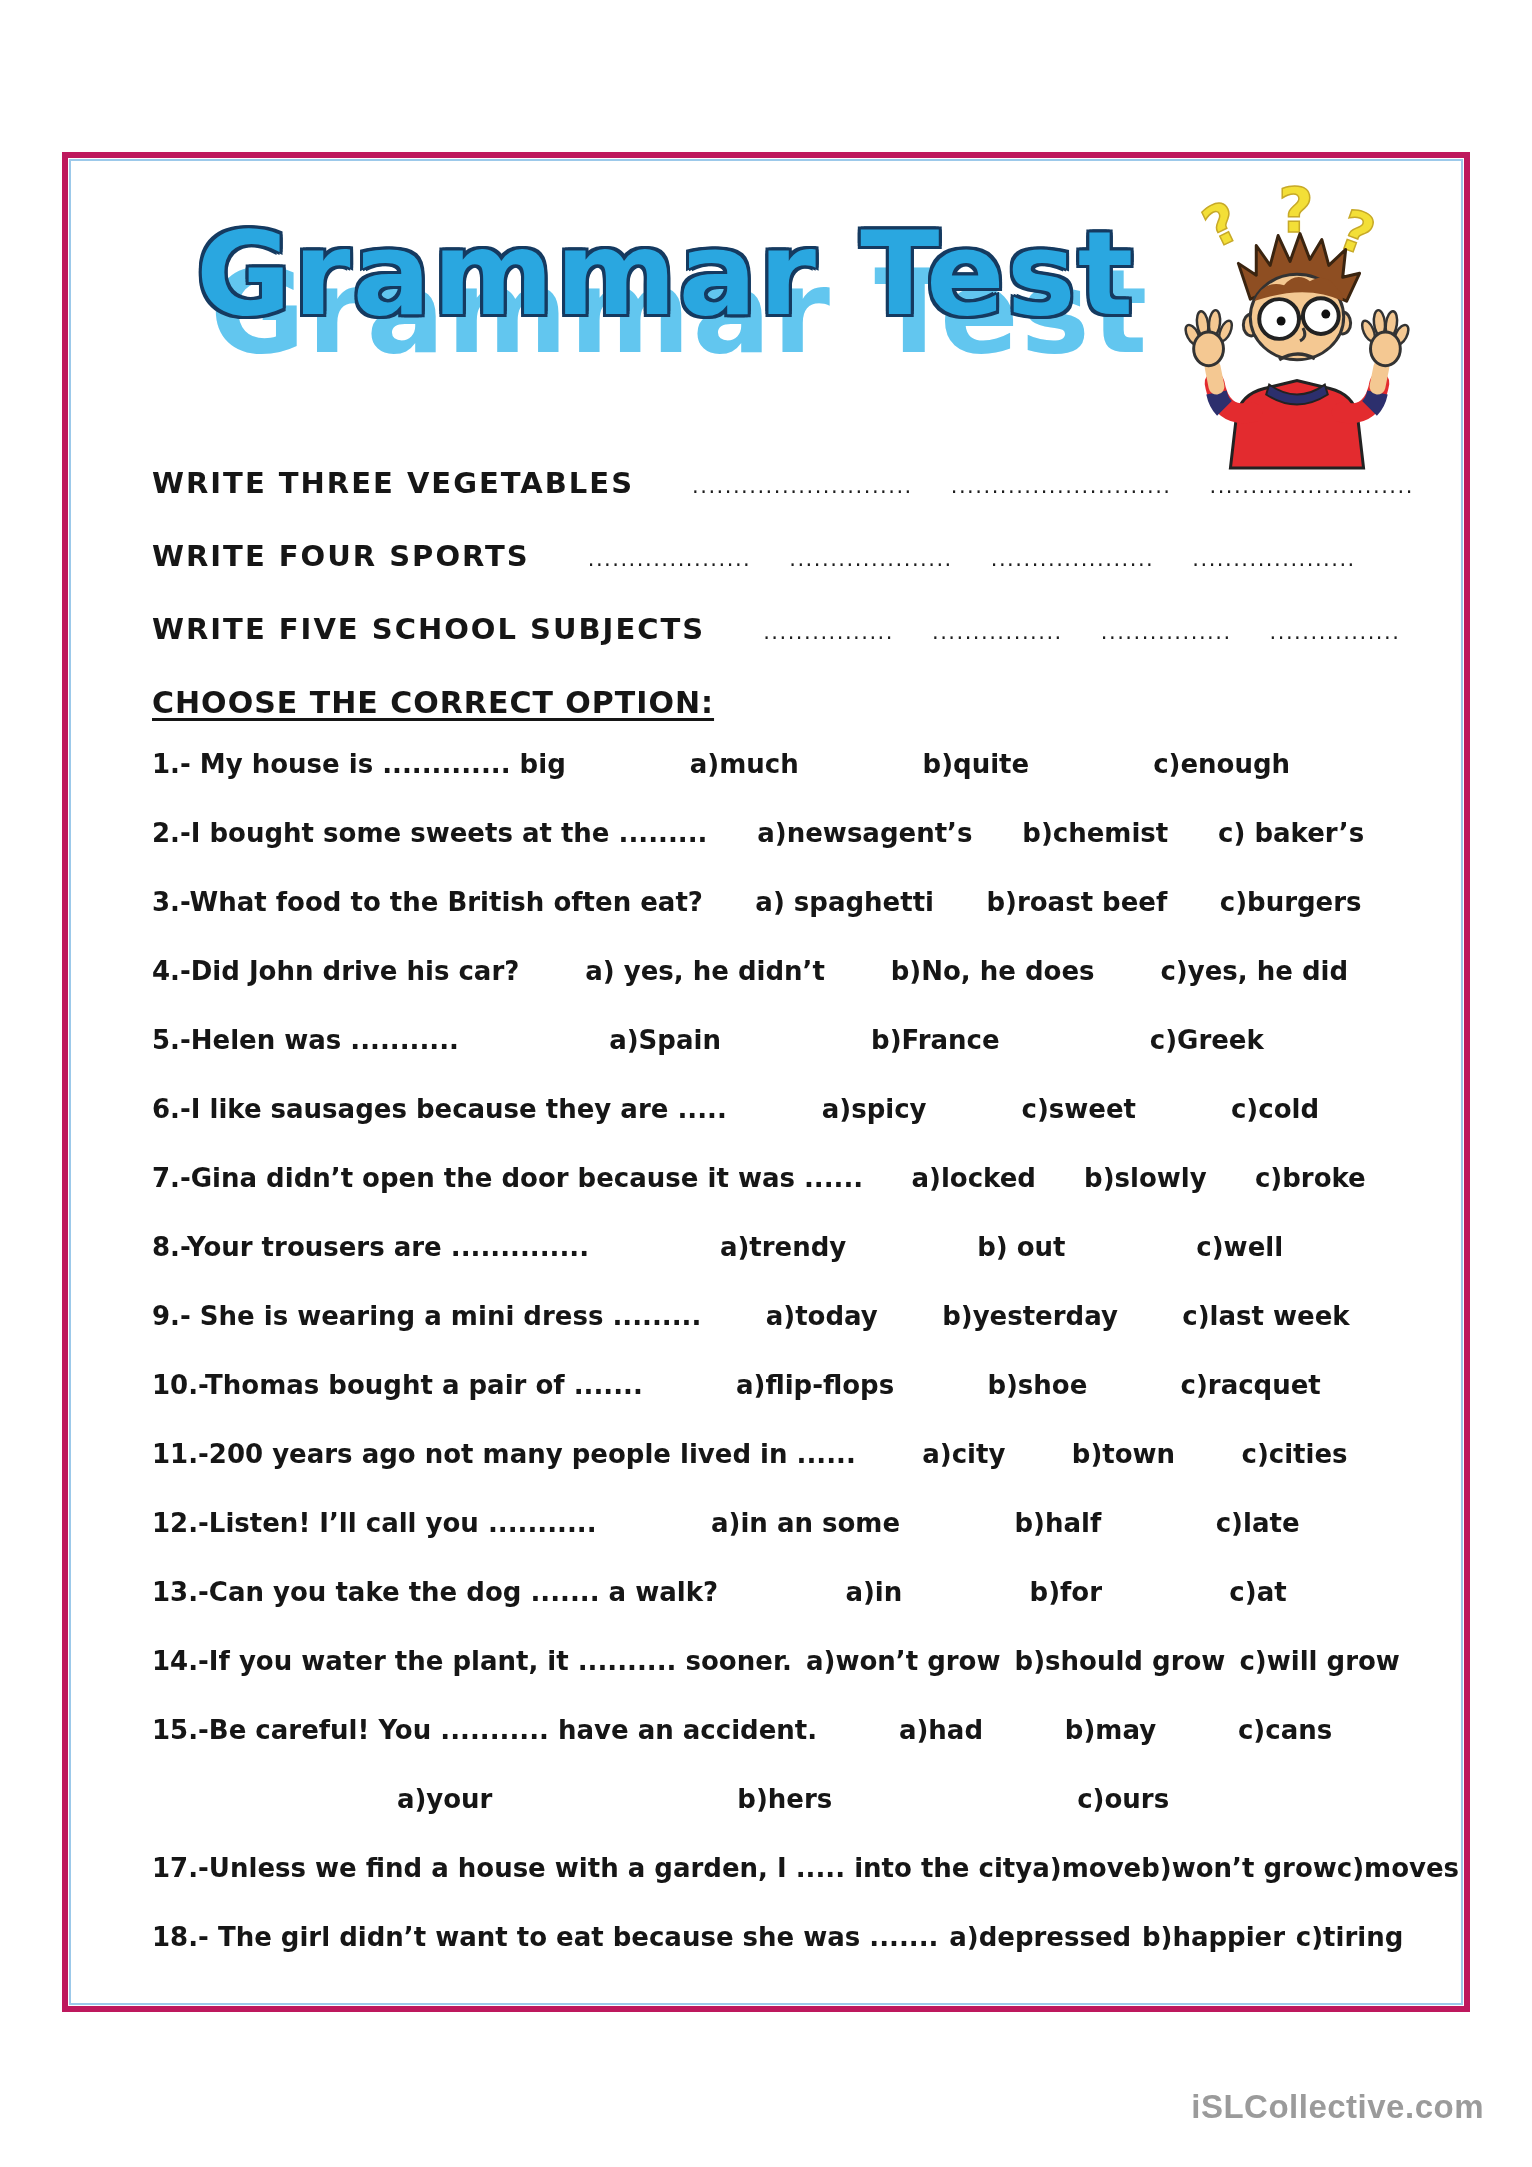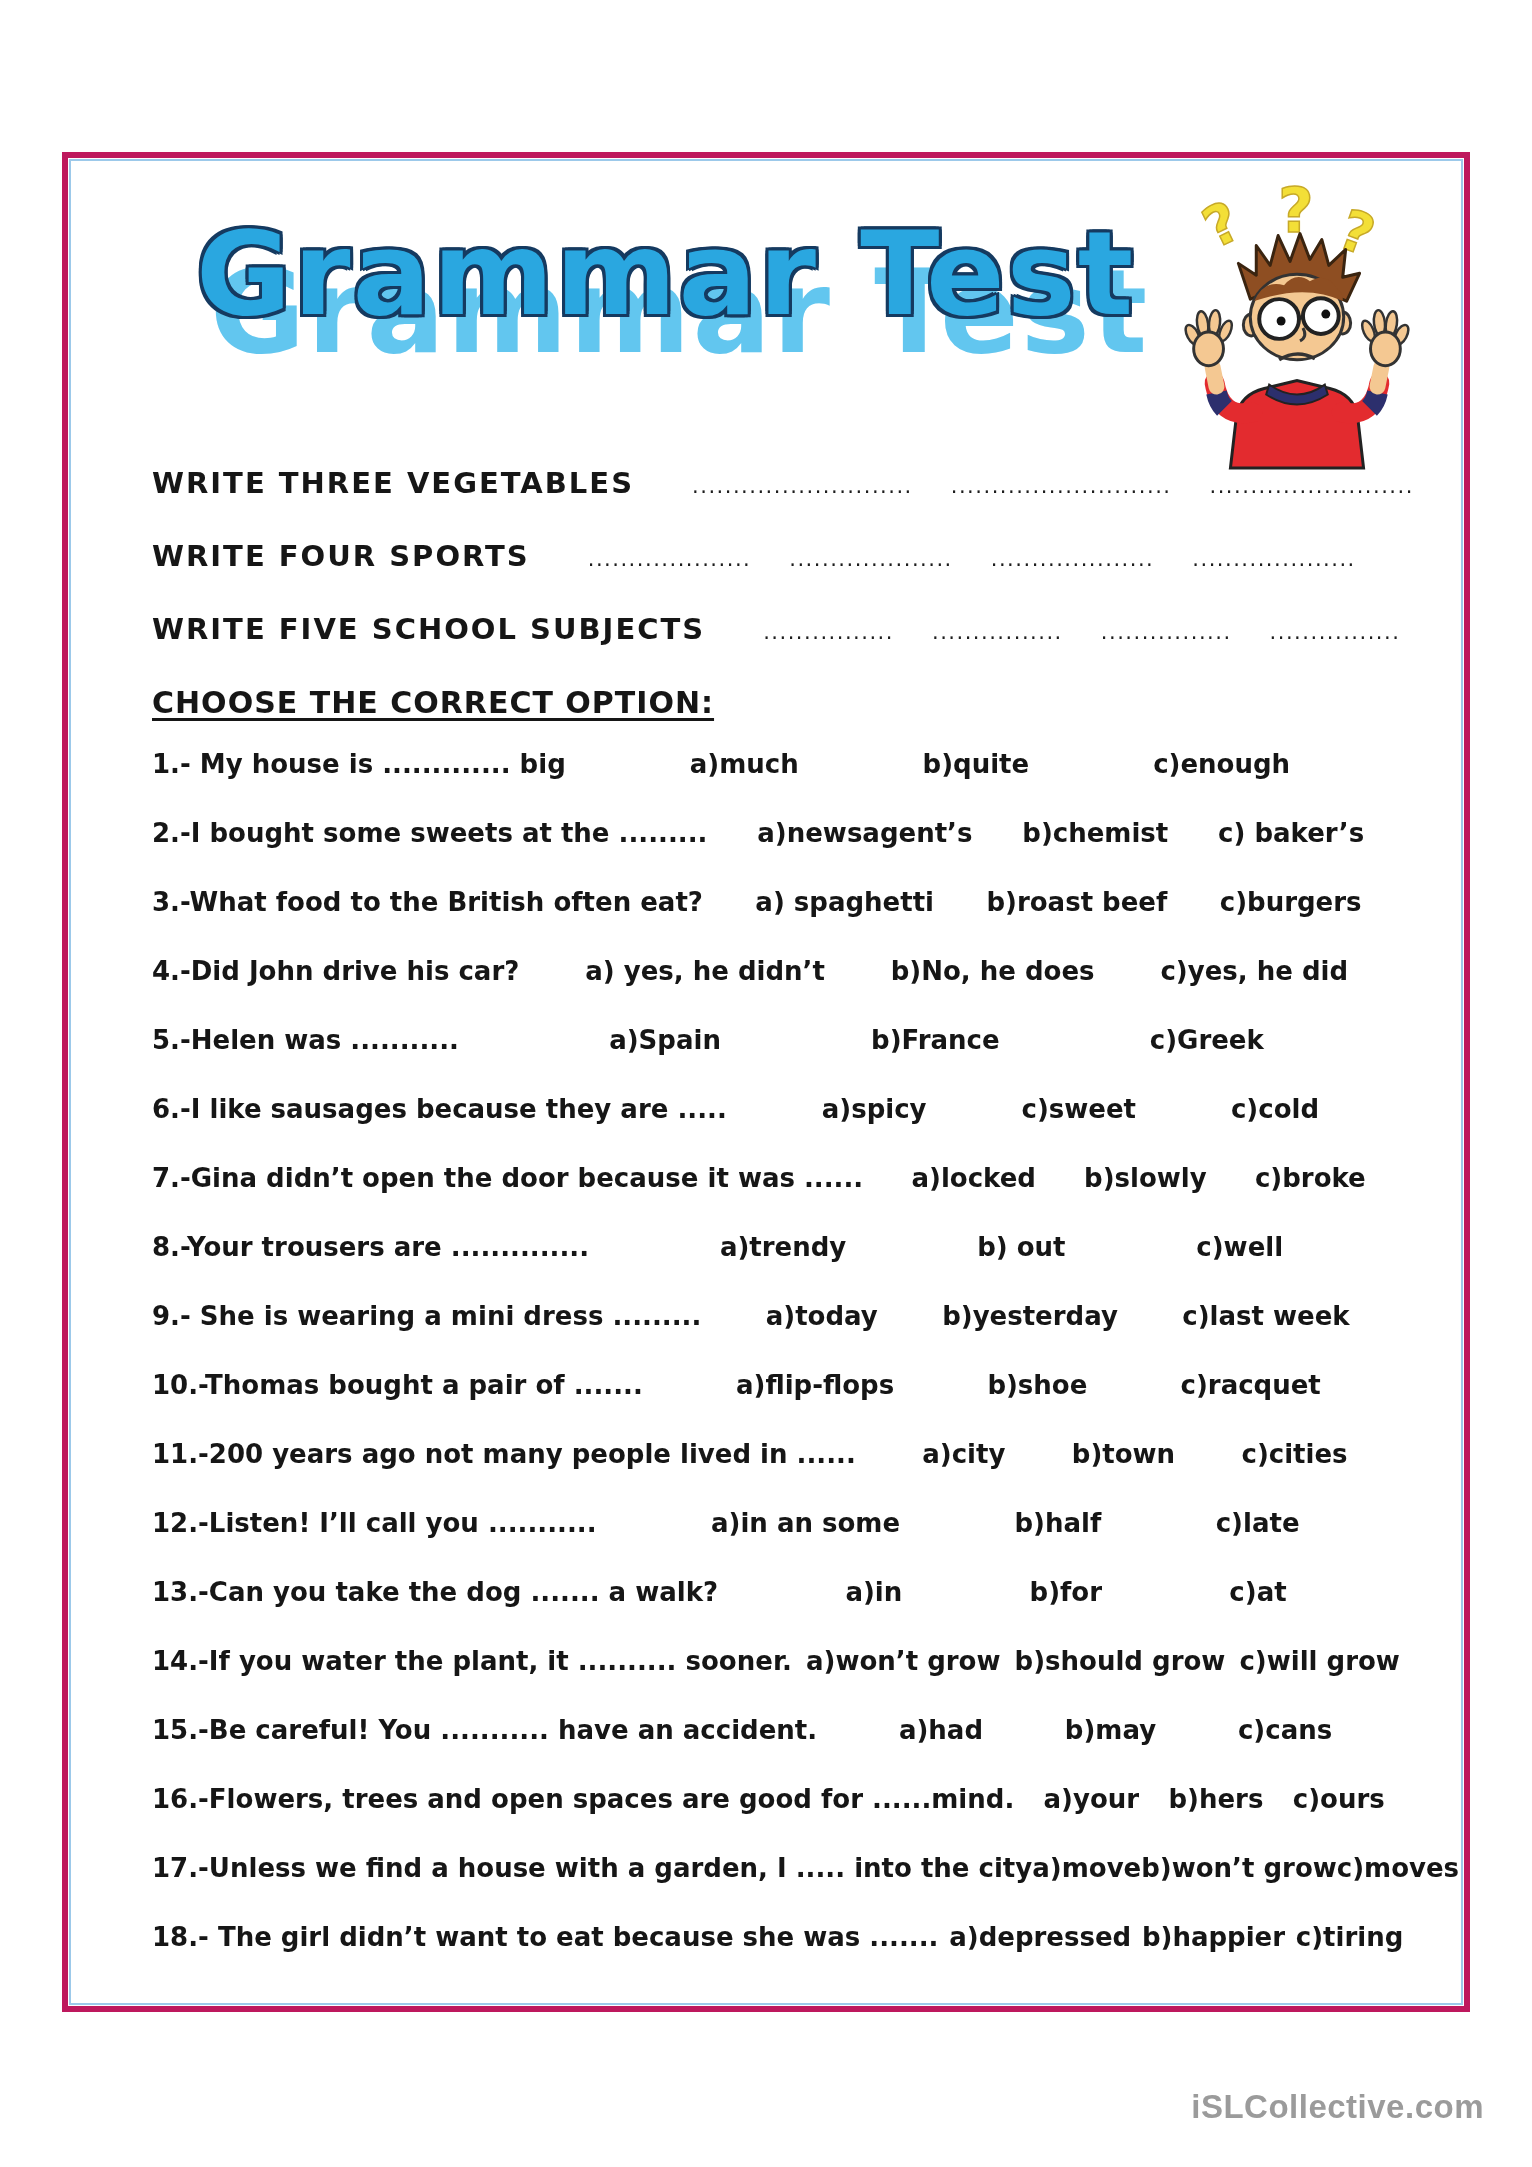--- a/index.html
+++ b/index.html
@@ -257,21 +257,20 @@
           </div>
           <div class="q-row">
             <span class="q-text">15.-Be careful! You ........... have an accident.</span>
             <span class="opts">
               <span class="opt">a)had</span>
               <span class="opt">b)may</span>
               <span class="opt">c)cans</span>
             </span>
           </div>
           <div class="q-row">
-            <span class="q-text">16.-Flowers, trees and open spaces are good for ......mind.</span>
             <span class="opts">
               <span class="opt">a)your</span>
               <span class="opt">b)hers</span>
               <span class="opt">c)ours</span>
             </span>
           </div>
           <div class="q-row">
             <span class="q-text">17.-Unless we find a house with a garden, I ..... into the city</span>
             <span class="opts">
               <span class="opt">a)move</span>

